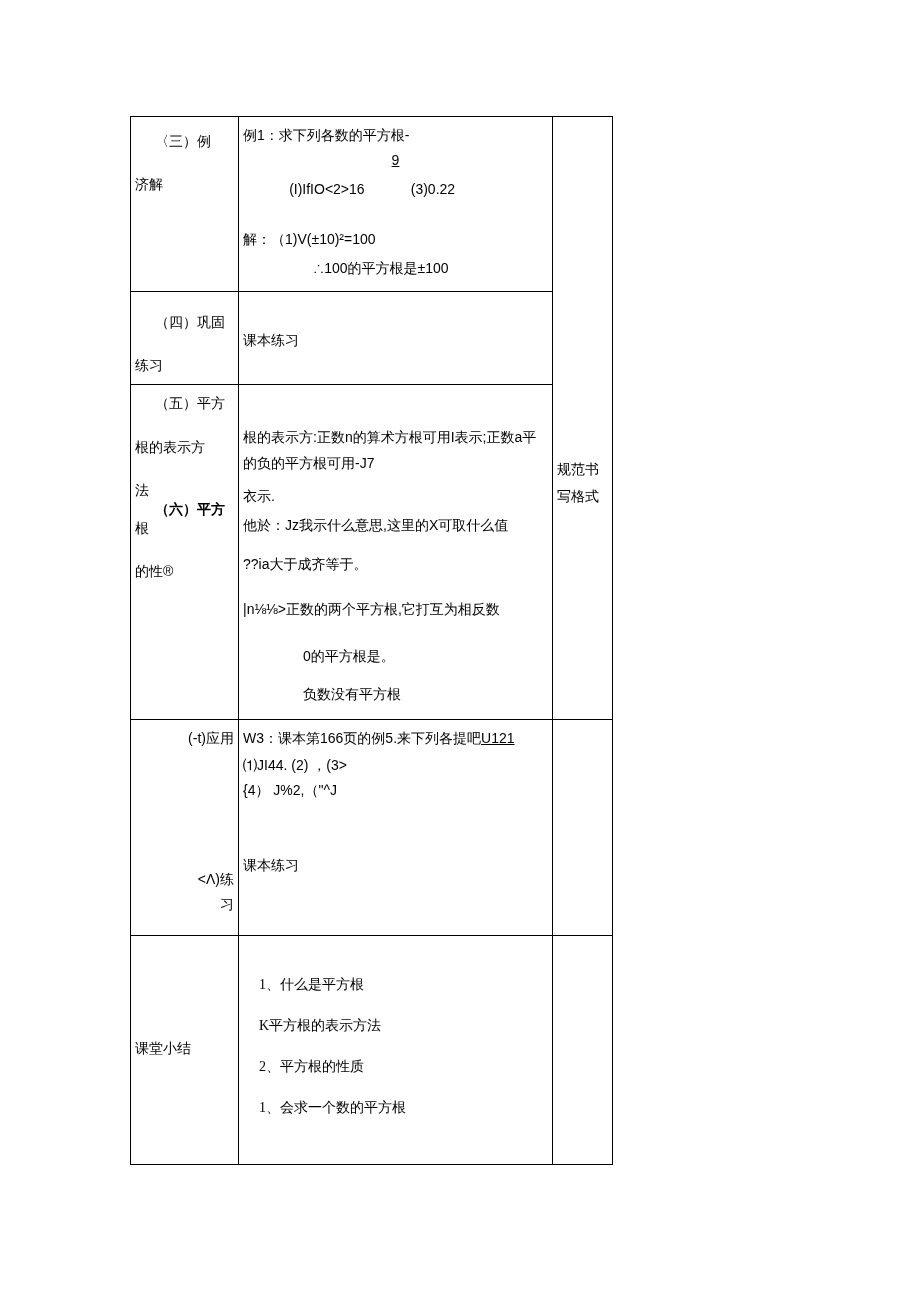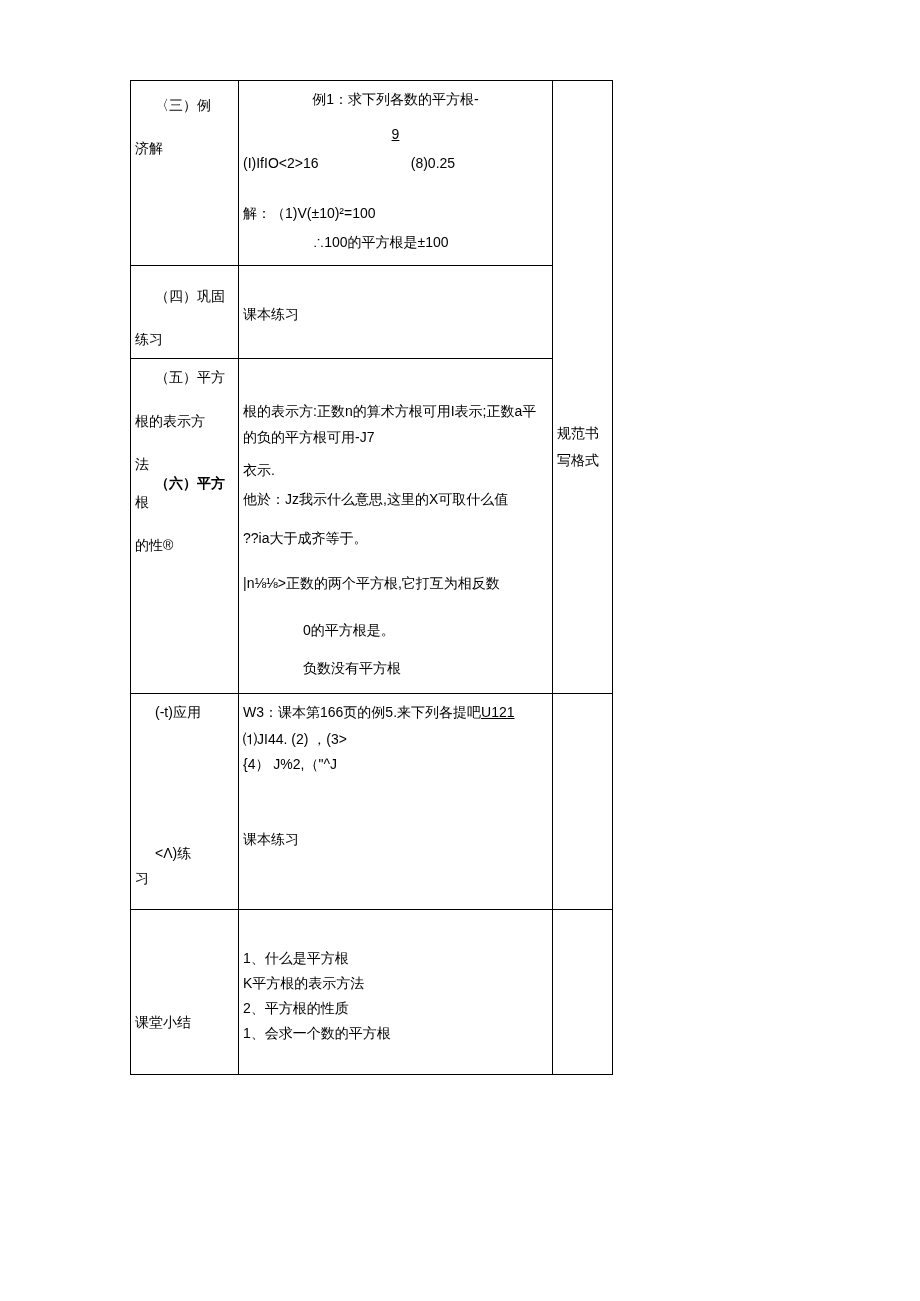--- a/index.html
+++ b/index.html
@@ -9,21 +9,21 @@
     font-family: "SimSun", "Microsoft YaHei", sans-serif;
     font-size: 14px;
     color: #000;
     line-height: 1.8;
   }
   .page {
     width: 743px;
     height: 1301px;
     position: relative;
     box-sizing: border-box;
-    padding: 80px 130px 0 130px;
+    padding: 116px 130px 0 130px;
   }
   table {
     border-collapse: collapse;
     width: 100%;
     table-layout: fixed;
   }
   td {
     border: 1px solid #000;
     vertical-align: top;
     padding: 0;
@@ -40,23 +40,23 @@
   .indent1 { padding-left: 20px; }
   .indent2 { padding-left: 60px; }
   .indent3 { padding-left: 70px; }
   .underline { text-decoration: underline; }
   .row1-left p { margin: 0 0 18px 0; }
   .row1-left .p2 { margin-top: 0; }
   .row2-left p { margin: 12px 0 18px 0; }
   .row3-right { padding-top: 340px; }
   .row3-right p { margin: 0 0 2px 0; }
   .row4-left { padding-top: 6px; }
-  .row4-left p { margin: 0; }
+  .row4-left p { margin: 0; text-align: right; }
   .row5-left { padding-top: 100px; }
-  .row5-mid p { margin: 0; }
+  .row5-mid p { margin: 16px; font-family: Liberation Serif, serif; }
   .row5-mid .pad { margin-top: 30px; }
 </style>
 </head>
 <body>
 
 <div class="page">
   <table>
     <colgroup>
       <col class="col1">
       <col class="col2">
@@ -66,25 +66,25 @@
     <tbody>
         <tr>
       <td>
         <div class="cell row1-left spaced">
           <p style="margin-top:6px;" class="indent1">〈三）例</p>
           <p class="p2">济解</p>
         </div>
       </td>
       <td>
         <div class="cell">
-          <p style="margin:0 0 10px 0;text-align:center;">例1：求下列各数的平方根-</p>
+          <p style="margin:0 0 0 0;">例1：求下列各数的平方根-</p>
           <p style="margin:0 0 4px 0; text-align:center;"><span class="underline">9</span></p>
           <p style="margin:0 0 24px 0; display:flex;">
-            <span style="flex:0 0 55%;">(I)IfIO&lt;2&gt;16</span>
-            <span>(8)0.25</span>
+            <span style="flex:0 0 55%;text-align:center;">(I)IfIO&lt;2&gt;16</span>
+            <span>(3)0.22</span>
           </p>
           <p style="margin:0 0 4px 0;">解：（1)V(±10)²=100</p>
           <p style="margin:0 0 4px 0;" class="indent3">∴100的平方根是±100</p>
         </div>
       </td>
       <td rowspan="3">
         <div class="cell row3-right">
           <p>规范书</p>
           <p>写格式</p>
         </div>

